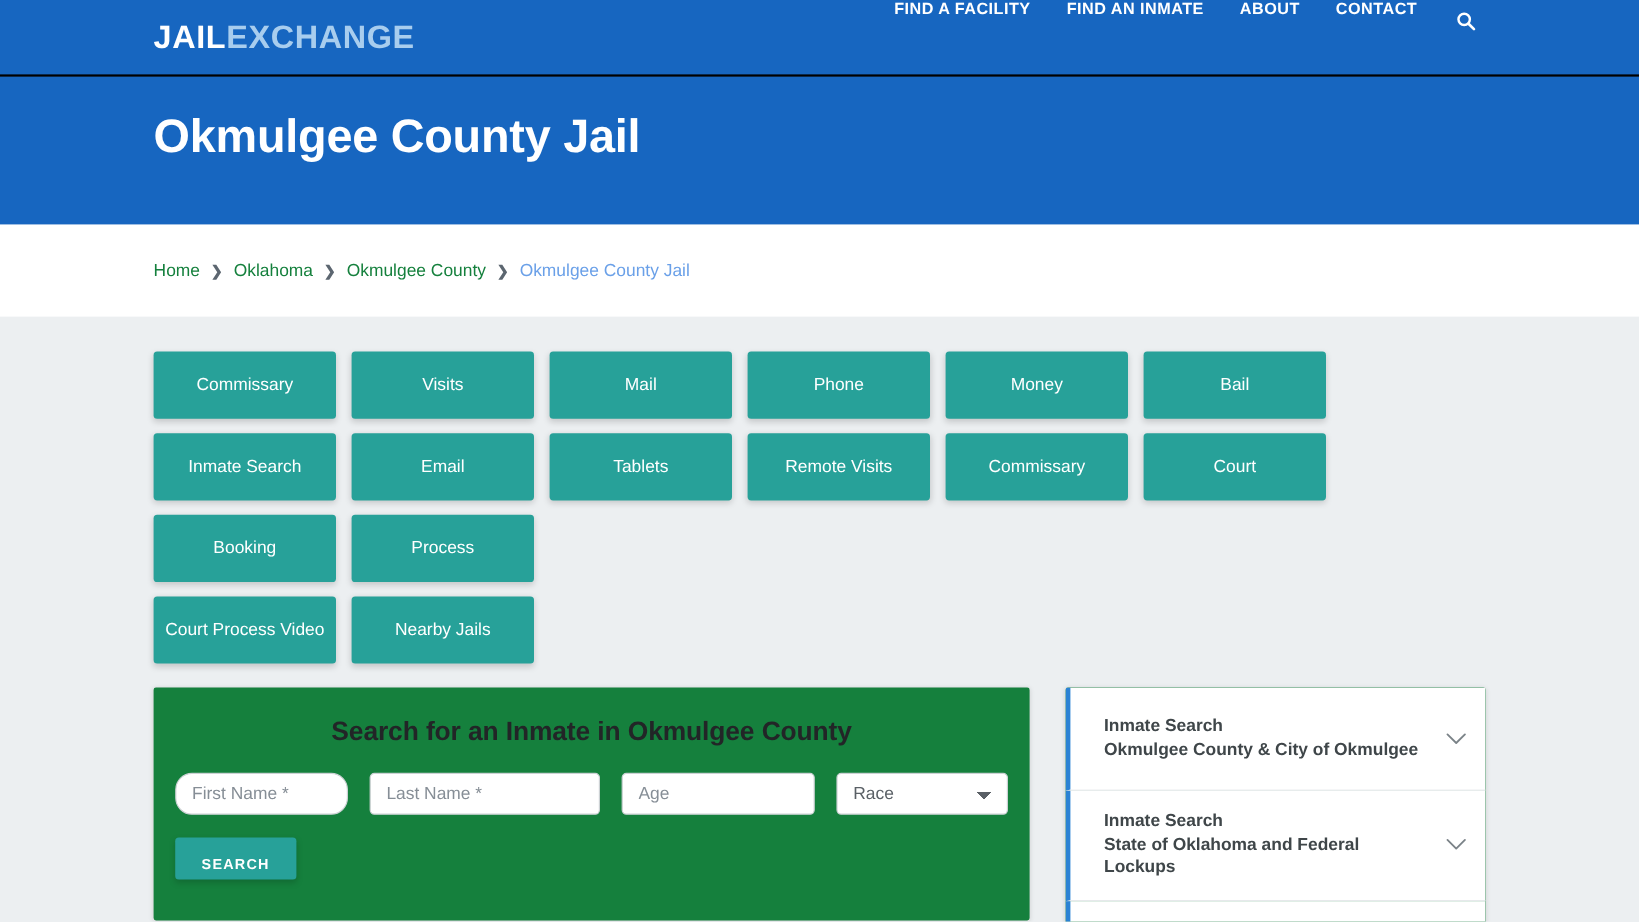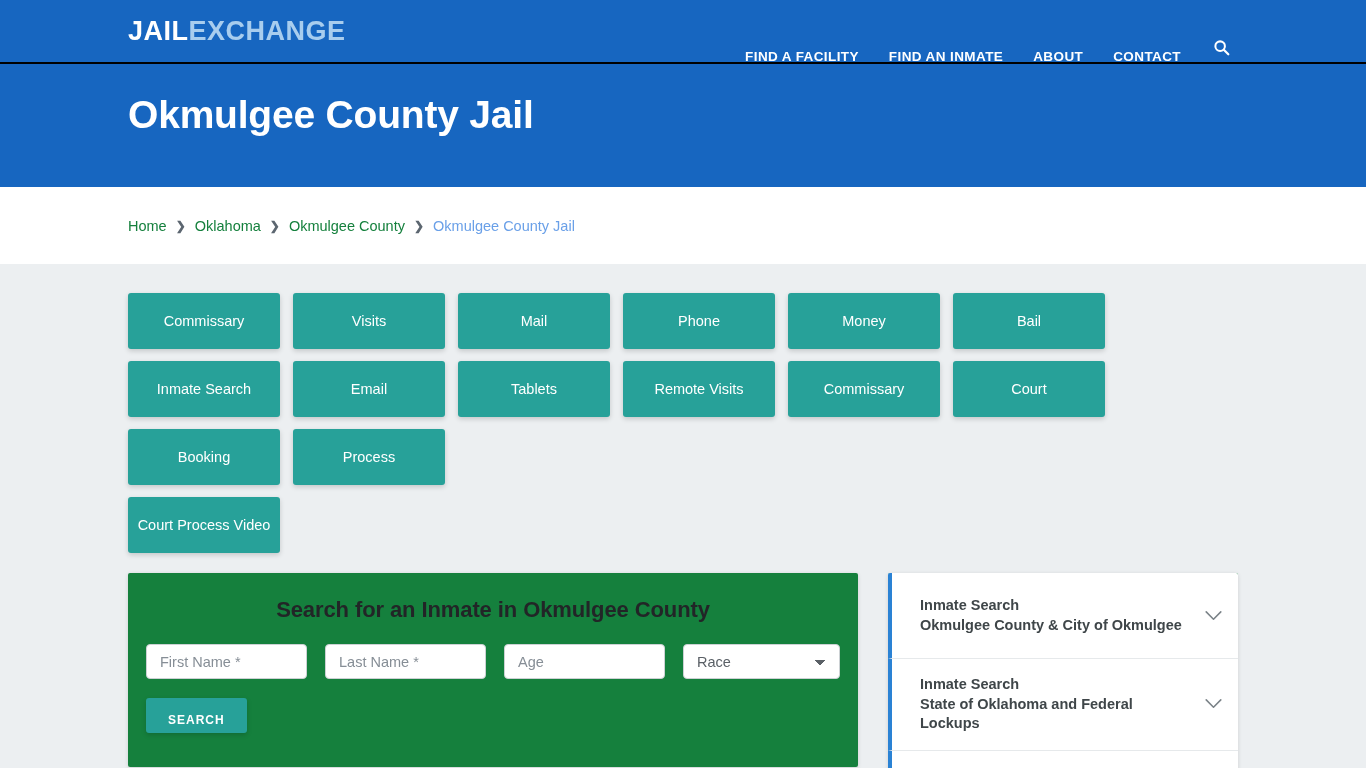--- a/index.html
+++ b/index.html
@@ -32,21 +32,21 @@
     white-space: nowrap;
   }
   .logo .l1 { color: #ffffff; }
   .logo .l2 { color: #a8cdee; }
 
   .nav-links {
     position: absolute;
     right: 128px; top: 0;
     height: 64px;
     display: flex;
-    align-items: flex-end;
+    align-items: flex-start;
     gap: 0;
   }
   .nav-link {
     color: #ffffff;
     font-size: 13.5px;
     font-weight: 700;
     letter-spacing: 0.4px;
     text-decoration: none;
     padding: 0 15px;
     white-space: nowrap;
@@ -185,22 +185,22 @@
     border: 1px solid #ccd1d4;
     border-radius: 4px;
     background: #ffffff;
     font-family: "Liberation Sans", sans-serif;
     font-size: 14.5px;
     color: #3a3f44;
     padding: 0 13px;
     outline: none;
   }
   .field::placeholder { color: #868e96; opacity: 1; }
-  .f-first { width: 161px; }
-  .f-last  { width: 161px; }
+  .f-first { width: 144px; border-radius: 14px; }
+  .f-last  { width: 192px; }
   .f-age   { width: 161px; }
   .f-race  {
     width: 161px;
     appearance: none;
     -webkit-appearance: none;
     background-image:
       linear-gradient(45deg, transparent 50%, #5a6066 50%),
       linear-gradient(135deg, #5a6066 50%, transparent 50%);
     background-position:
       calc(100% - 19px) 15px,
@@ -309,20 +309,21 @@
     <button class="tile">Tablets</button>
     <button class="tile">Remote Visits</button>
     <button class="tile">Commissary</button>
     <button class="tile">Court</button>
     <button class="tile">Booking</button>
     <button class="tile">Process</button>
   </div>
 
   <div class="row3">
     <button class="tile">Court Process Video</button>
+    <button class="tile">Nearby Jails</button>
   </div>
 
   <div class="cols">
 
     <div class="col-left">
 
       <div class="card search-card">
         <h2>Search for an Inmate in Okmulgee County</h2>
         <div class="form-row">
           <input class="field f-first" type="text" placeholder="First Name *" style="">

